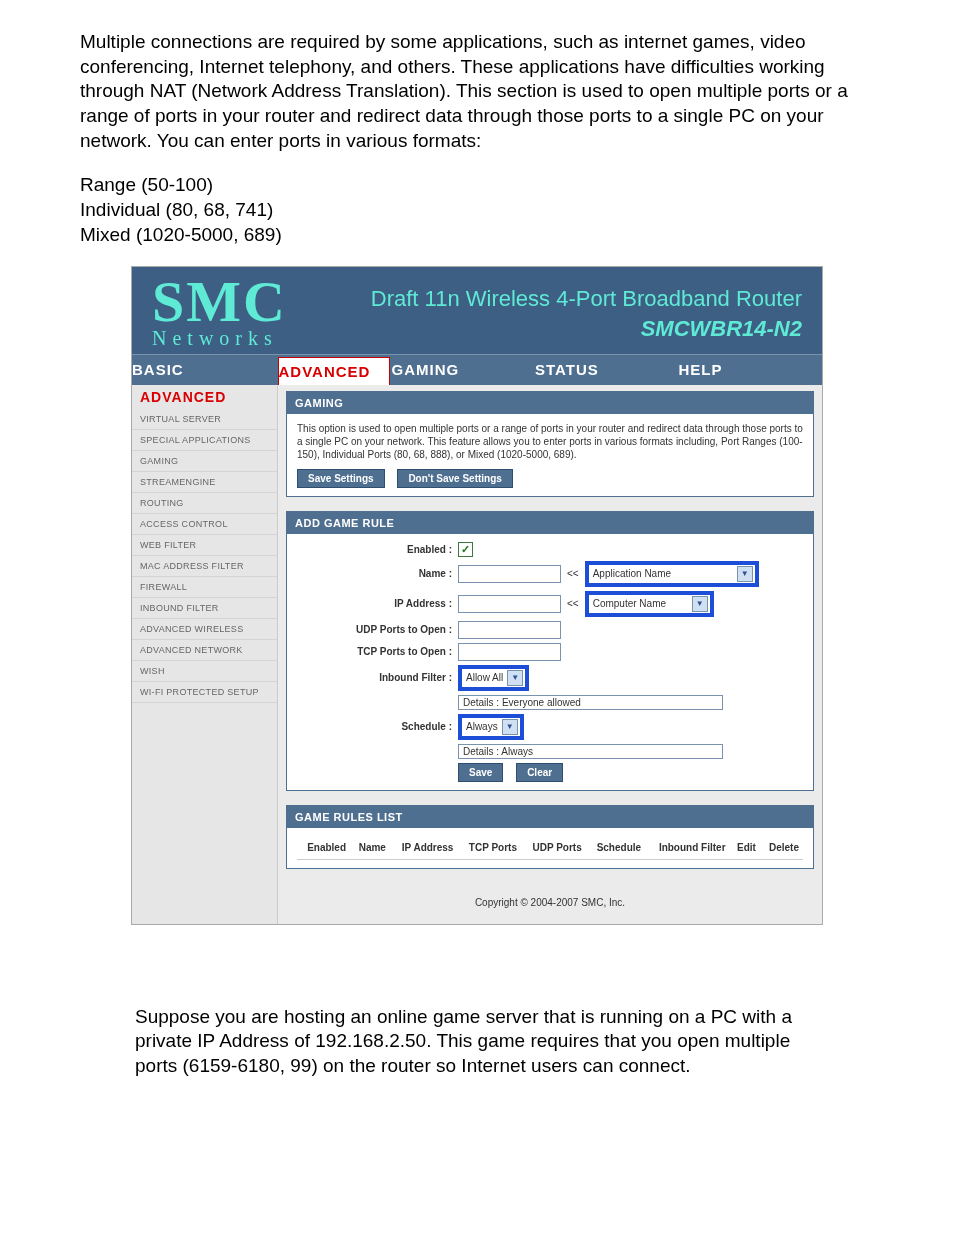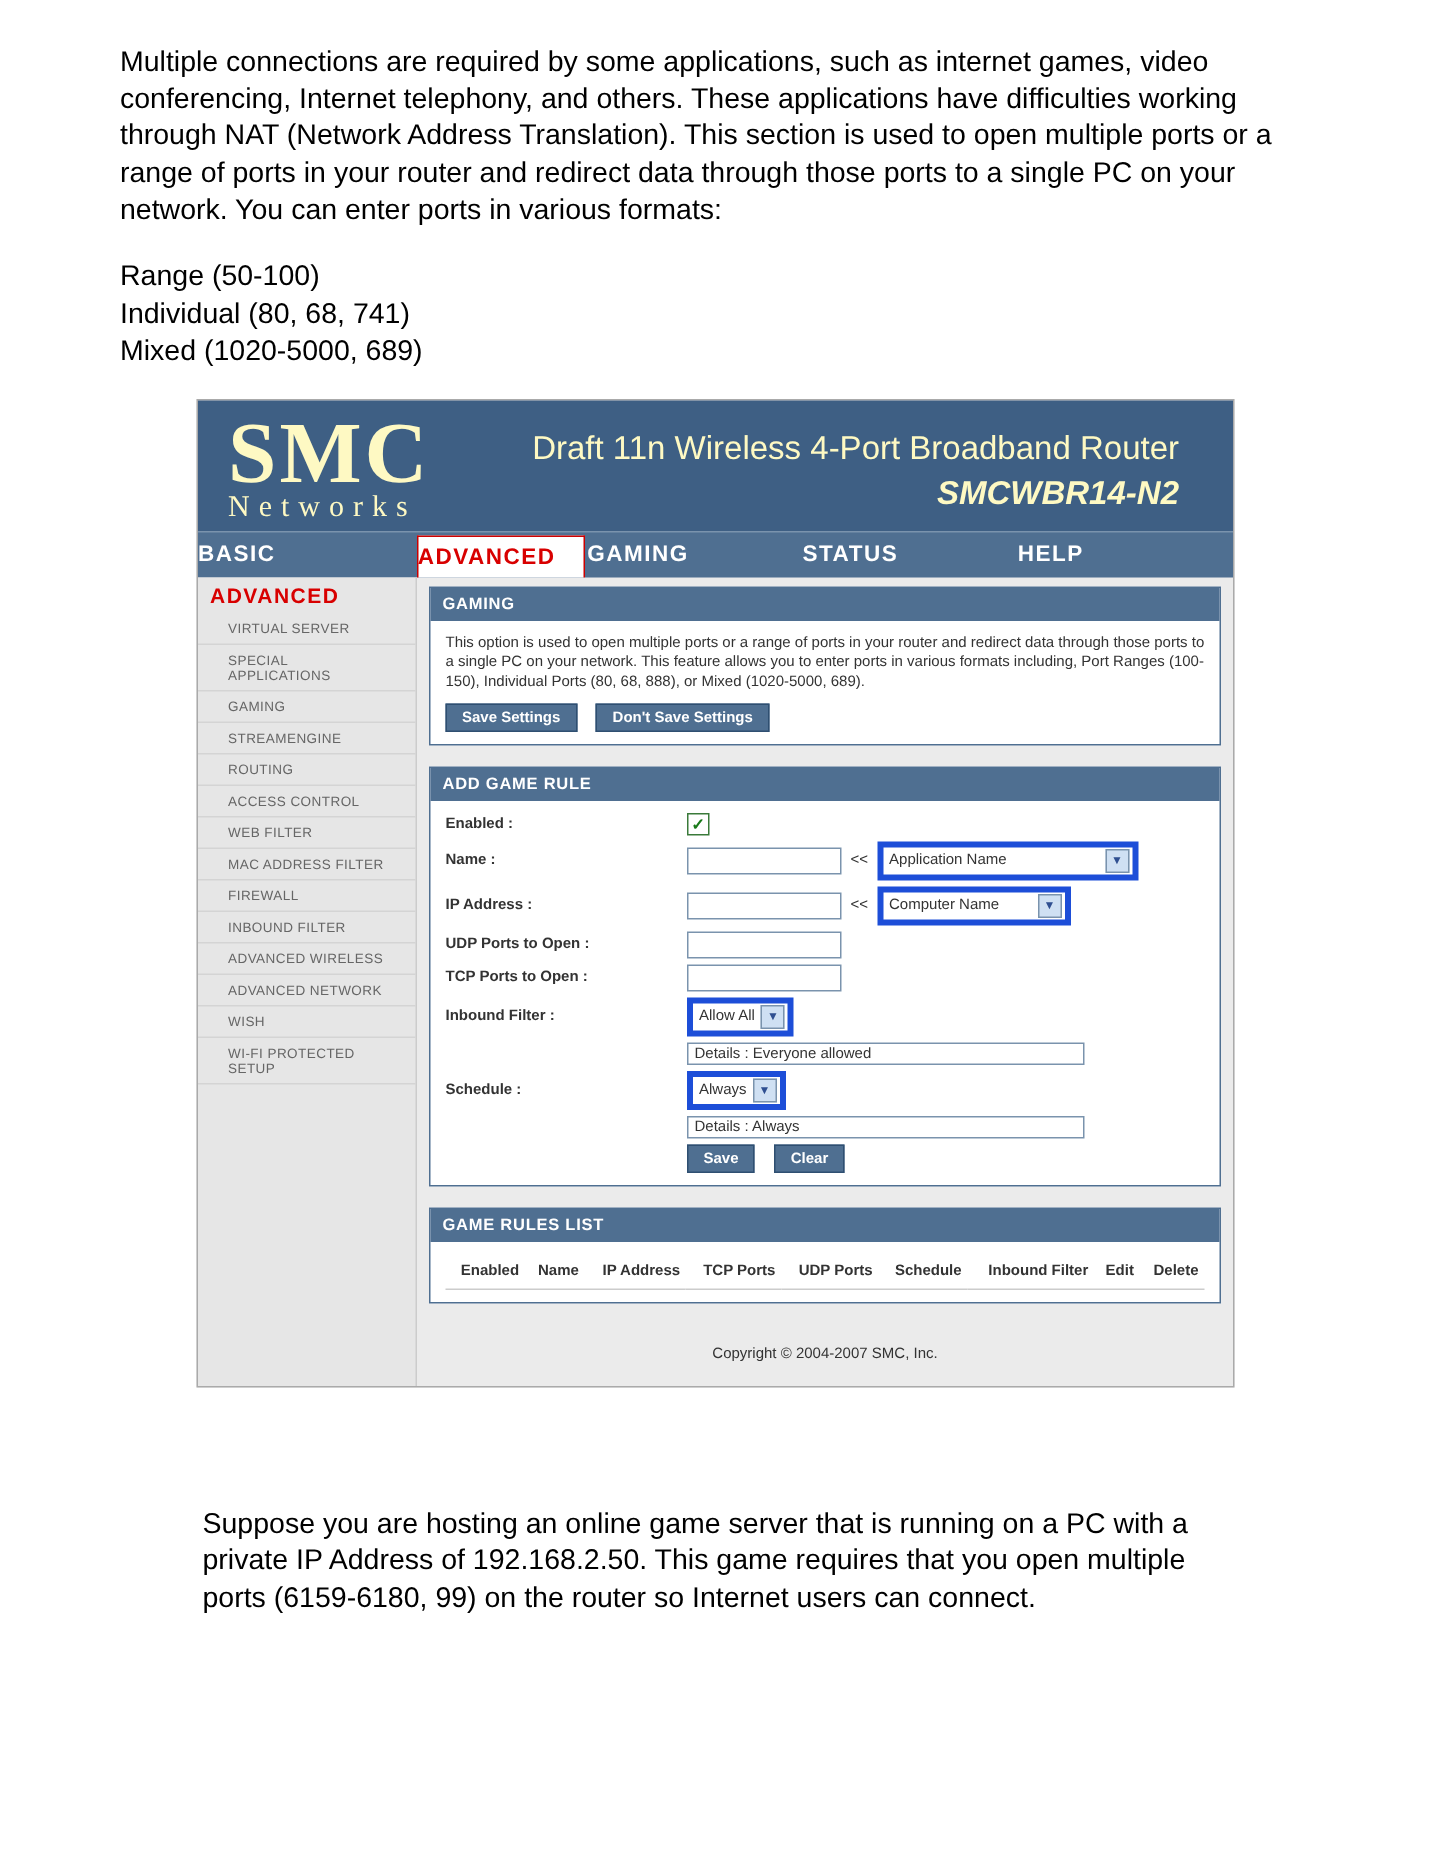--- a/index.html
+++ b/index.html
@@ -25,22 +25,22 @@
   }
   .router-panel {
     margin: 0 auto;
     width: 690px;
     border: 1px solid #aaa;
     background: #ebebeb;
   }
   
   .rp-header {
     background: #3e5f84;
-    color: #fef9c3;
-    padding: 10px 36px 6px 20px;
+    color: #5eead4;
+    padding: 10px 20px 6px 20px;
     display: flex;
     align-items: flex-end;
     gap: 16px;
   }
   .brand {
     line-height: 1;
     margin-right: 20px;
   }
   .brand-big {
     font-family: "Times New Roman", serif;
@@ -105,21 +105,21 @@
   }
   .rp-side .side-head {
     color: #d80000;
     font-weight: 700;
     font-size: 14px;
     padding: 4px 8px;
     letter-spacing: 1px;
   }
   .rp-side .side-item {
     display: block;
-    padding: 5px 20px;
+    padding: 5px 8px;
     color: #666;
     border-bottom: 1px solid #d4d4d4;
     text-transform: uppercase;
     font-size: 9px;
     letter-spacing: 0.3px;
   }
   .rp-main {
     flex: 1;
     padding: 6px 8px 12px 8px;
   }
@@ -157,21 +157,21 @@
   }
   .btn + .btn { margin-left: 10px; }
   .form-row {
     display: flex;
     align-items: center;
     margin-bottom: 4px;
     font-size: 10px;
   }
   .form-row .lbl {
     width: 155px;
-    text-align: left;
+    text-align: right;
     font-weight: 700;
     padding-right: 6px;
   }
   .form-row .ctrl {
     flex: 1;
     display: flex;
     align-items: center;
     gap: 6px;
   }
   .txt {

